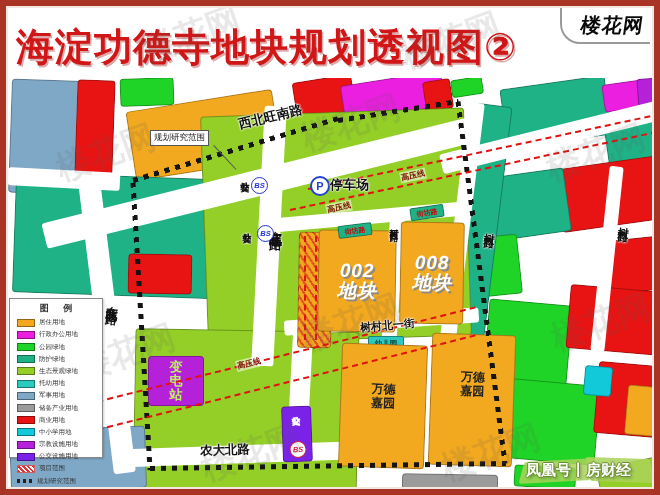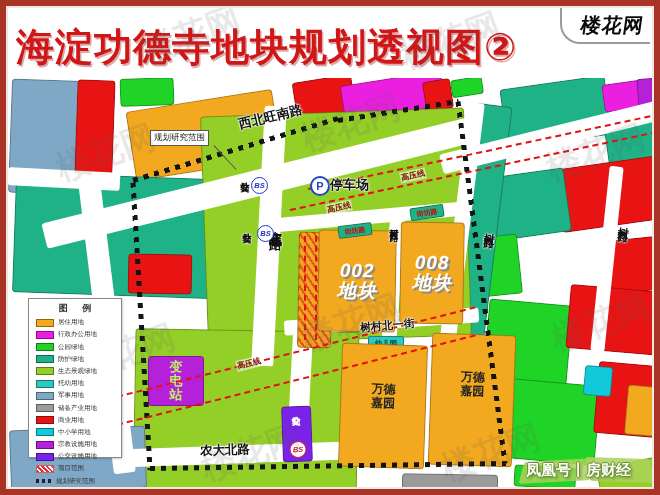--- a/index.html
+++ b/index.html
@@ -41,21 +41,21 @@
       border:1.5px solid #2233cc;color:#2233cc;font-weight:900;font-size:7.5px;font-style:italic;
       display:flex;align-items:center;justify-content:center;}
   .picon{position:absolute;width:16px;height:16px;border-radius:50%;background:#fff;z-index:5;
       border:2px solid #2244cc;color:#2244cc;font-weight:900;font-size:11px;
       display:flex;align-items:center;justify-content:center;}
   .callout{position:absolute;background:#fff;border:1px solid #555;font-size:8.5px;color:#222;
       padding:1px 3px;z-index:5;white-space:nowrap;}
   .callout-line{position:absolute;width:33px;border-top:1.2px solid #555;transform-origin:0 0;z-index:5;}
   .pwr{position:absolute;font-size:8px;font-weight:700;color:#7a1200;z-index:5;
        background:rgba(255,255,255,.55);padding:0 1px;white-space:nowrap;}
-  .legend{position:absolute;left:20px;top:220px;width:92px;height:158px;background:#fff;
+  .legend{position:absolute;left:1px;top:220px;width:92px;height:158px;background:#fff;
           border:1.5px solid #888;z-index:8;box-shadow:1px 1px 2px rgba(0,0,0,.2);}
   .legend-title{text-align:center;font-size:9px;font-weight:900;letter-spacing:6px;color:#333;margin:3px 0 2px 6px;}
   .legend-row{display:flex;align-items:center;gap:4px;margin:3.2px 0 0 7px;}
   .legend-chip{width:16px;height:6px;border:0.5px solid rgba(0,0,0,.4);flex:0 0 auto;}
   .legend-chip.sw-hatch{background:repeating-linear-gradient(45deg,#e03030 0 1.5px,#fff 1.5px 3.5px);border-color:#d06060;}
   .legend-chip.sw-dash{height:4px;border:none;background:repeating-linear-gradient(90deg,#222 0 3px,transparent 3px 6px);}
   .legend-label{font-size:6.5px;color:#333;white-space:nowrap;}
   .wm{position:absolute;font-size:34px;font-weight:900;color:rgba(90,90,90,.14);
       transform:rotate(-20deg);z-index:7;pointer-events:none;white-space:nowrap;}
   .publisher{position:absolute;left:522px;top:456px;width:132px;height:30px;z-index:9;}

